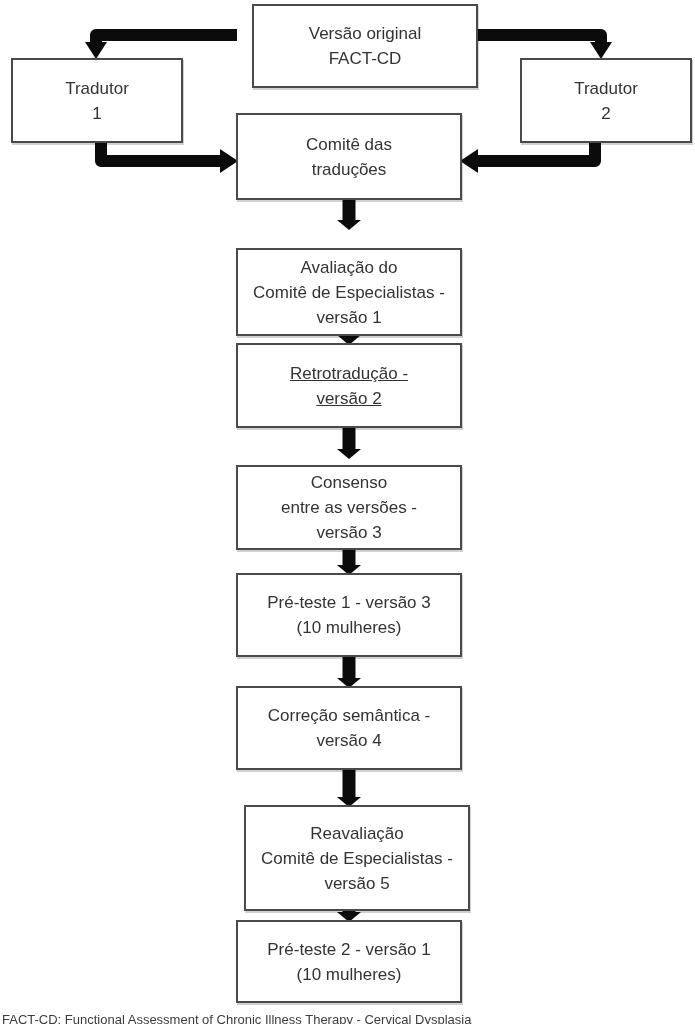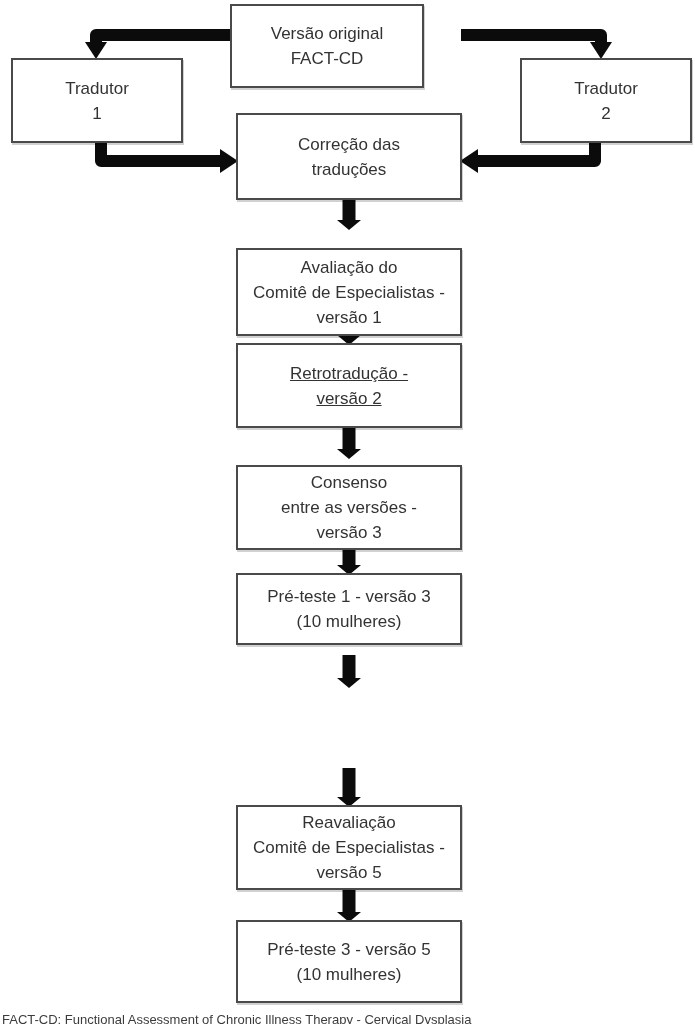--- a/index.html
+++ b/index.html
@@ -119,49 +119,51 @@
       <line class="cs" x1="349" y1="768" x2="349" y2="799"></line>
       <polygon class="af" points="337,797 361,797 349,807"></polygon>
     </g>
 
     <g>
       <line class="cs" x1="349" y1="888" x2="349" y2="914"></line>
       <polygon class="af" points="337,912 361,912 349,922"></polygon>
     </g>
   </svg>
 
-  <div class="node" style="left:230px; top:4px;   width:194px; height:84px;">Versão original
+  <div class="node" style="left:252px; top:4px;   width:226px; height:84px;">Versão original
 FACT-CD</div>
 
   <div class="node" style="left:11px;  top:58px;  width:172px; height:85px;">Tradutor
 1</div>
 
   <div class="node" style="left:520px; top:58px;  width:172px; height:85px;">Tradutor
 2</div>
 
-  <div class="node" style="left:236px; top:113px; width:226px; height:87px;">Correção das
+  <div class="node" style="left:236px; top:113px; width:226px; height:87px;">Comitê das
 traduções</div>
 
   <div class="node" style="left:236px; top:228px; width:226px; height:88px;margin-top:20px;">Avaliação do
 Comitê de Especialistas -
 versão 1</div>
 
   <div class="node" style="left:236px; top:343px; width:226px; height:85px;text-decoration:underline;">Retrotradução -
 versão 2</div>
 
   <div class="node" style="left:236px; top:457px; width:226px; height:85px;margin-top:8px;">Consenso
 entre as versões -
 versão 3</div>
 
-  <div class="node" style="left:236px; top:573px; width:226px; height:72px;">Pré-teste 1 - versão 3
+  <div class="node" style="left:236px; top:573px; width:226px; height:84px;">Pré-teste 1 - versão 3
 (10 mulheres)</div>
 
+  <div class="node" style="left:236px; top:686px; width:226px; height:84px;">Correção semântica -
+versão 4</div>
 
-  <div class="node" style="left:236px; top:805px; width:226px; height:85px;">Reavaliação
+  <div class="node" style="left:244px; top:805px; width:226px; height:106px;">Reavaliação
 Comitê de Especialistas -
 versão 5</div>
 
-  <div class="node" style="left:236px; top:920px; width:226px; height:83px;">Pré-teste 3 - versão 5
+  <div class="node" style="left:236px; top:920px; width:226px; height:83px;">Pré-teste 2 - versão 1
 (10 mulheres)</div>
 
   <div class="caption">FACT-CD: Functional Assessment of Chronic Illness Therapy - Cervical Dysplasia</div>
 
 </div>
 
 </body></html>

